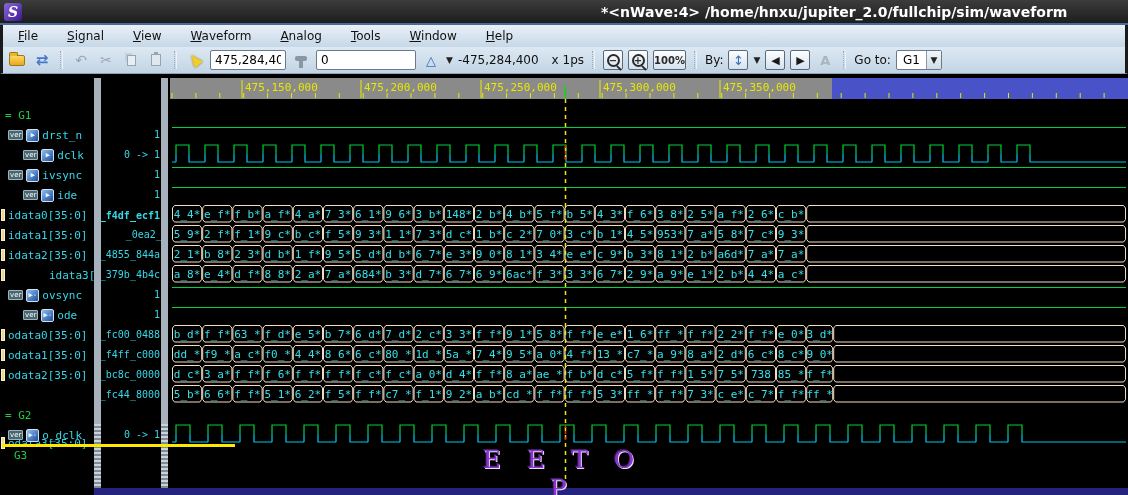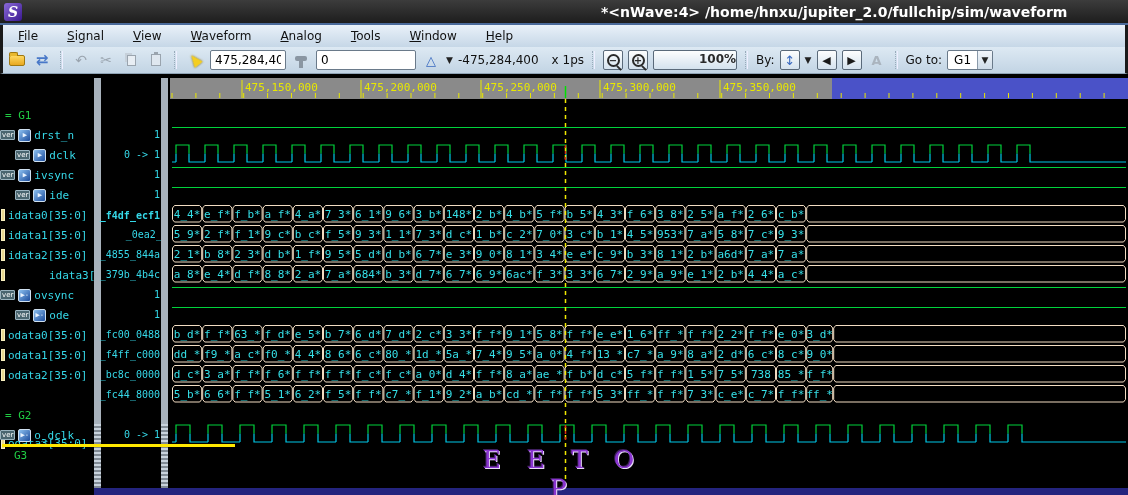--- a/index.html
+++ b/index.html
@@ -47,21 +47,21 @@
   .gavel-icon::after{content:"";position:absolute;left:4px;top:4px;width:4px;height:8px;background:#8a96a2;}
   .tb-input{height:20px;border:1px solid #6a7a8a;border-radius:2px;background:#fff;color:#000;
     font-size:12px;font-family:"DejaVu Sans","Liberation Sans",sans-serif;padding:0 4px;}
   .lbl{font-size:12px;color:#111;}
   .tri-icon{color:#3a6ac0;font-size:13px;line-height:1;}
   .caret{font-size:9px;color:#222;line-height:1;}
   .mag{position:relative;width:13px;height:13px;border:2px solid #2a2a2a;border-radius:50%;
     font-size:10px;font-weight:bold;color:#2a2a2a;display:flex;align-items:center;justify-content:center;}
   .mag::after{content:"";position:absolute;right:-4px;bottom:-4px;width:6px;height:2px;
     background:#2a2a2a;transform:rotate(45deg);}
-  .pct{font-size:12px;font-weight:bold;color:#2a2a2a;line-height:1.1;text-align:right;padding-left:45px;}
+  .pct{font-size:10px;font-weight:bold;color:#2a2a2a;line-height:1.1;text-align:right;}
   .updown-icon{color:#3a6ac0;font-size:13px;line-height:1;}
   .navglyph{font-size:11px;color:#1a1a1a;line-height:1;}
   .a-dis{color:#aab4be;font-weight:bold;font-size:13px;}
   .combo{display:flex;align-items:center;height:20px;border:1px solid #6a7a8a;border-radius:2px;
     background:#fff;}
   .combo .cval{font-size:12px;color:#000;padding:0 6px;}
   .combo .cbtn{width:15px;height:18px;background:linear-gradient(#f2f6fa,#cfdce8);
     border-left:1px solid #8a9aaa;display:flex;align-items:center;justify-content:center;}
 
   
@@ -72,21 +72,21 @@
   .namepanel{position:absolute;left:0;top:0;width:94px;height:410px;overflow:hidden;padding-left:24px;}
   .valpanel{position:absolute;left:99px;top:0;width:62px;height:410px;overflow:hidden;}
   .sigrow{position:absolute;left:0;height:20px;display:flex;align-items:center;gap:3px;
     font-family:"DejaVu Sans Mono","Liberation Mono",monospace;font-size:11px;color:#35d8e8;
     white-space:nowrap;width:100%;}
   .sigrow.group{color:#20cc44;}
   .valrow{position:absolute;left:0;height:20px;width:100%;text-align:right;line-height:20px;
     font-family:"DejaVu Sans Mono","Liberation Mono",monospace;font-size:10px;color:#35d8e8;
     padding-right:1px;white-space:nowrap;}
   .verbadge{flex:none;background:#4a6670;border:1px solid #9ab4c0;color:#fff;font-size:7px;
-    font-family:"DejaVu Sans","Liberation Sans",sans-serif;padding:0 1px;line-height:8px;border-radius:1px;}
+    font-family:"DejaVu Sans","Liberation Sans",sans-serif;padding:0 1px;line-height:8px;border-radius:1px;margin-left:8px;}
   .port{flex:none;width:13px;height:13px;border-radius:2px;border:1px solid #cfe0f0;
     background:linear-gradient(135deg,#8cc0f0,#1c4c9c);color:#eaf4ff;font-size:7px;
     display:flex;align-items:center;justify-content:center;line-height:1;}
   .bustab{flex:none;width:4px;height:12px;background:#e8d890;border:1px solid #f8f0c0;}
   .selline{position:absolute;left:2px;top:370px;width:233px;height:3px;background:#ffe800;z-index:5;}
   .bstrip{position:absolute;left:94px;top:414px;width:1034px;height:7px;background:#24247e;}
   svg.wave{position:absolute;left:170px;top:4px;}
 
   
   .watermark{position:absolute;left:478px;top:371px;width:170px;text-align:center;z-index:4;}

